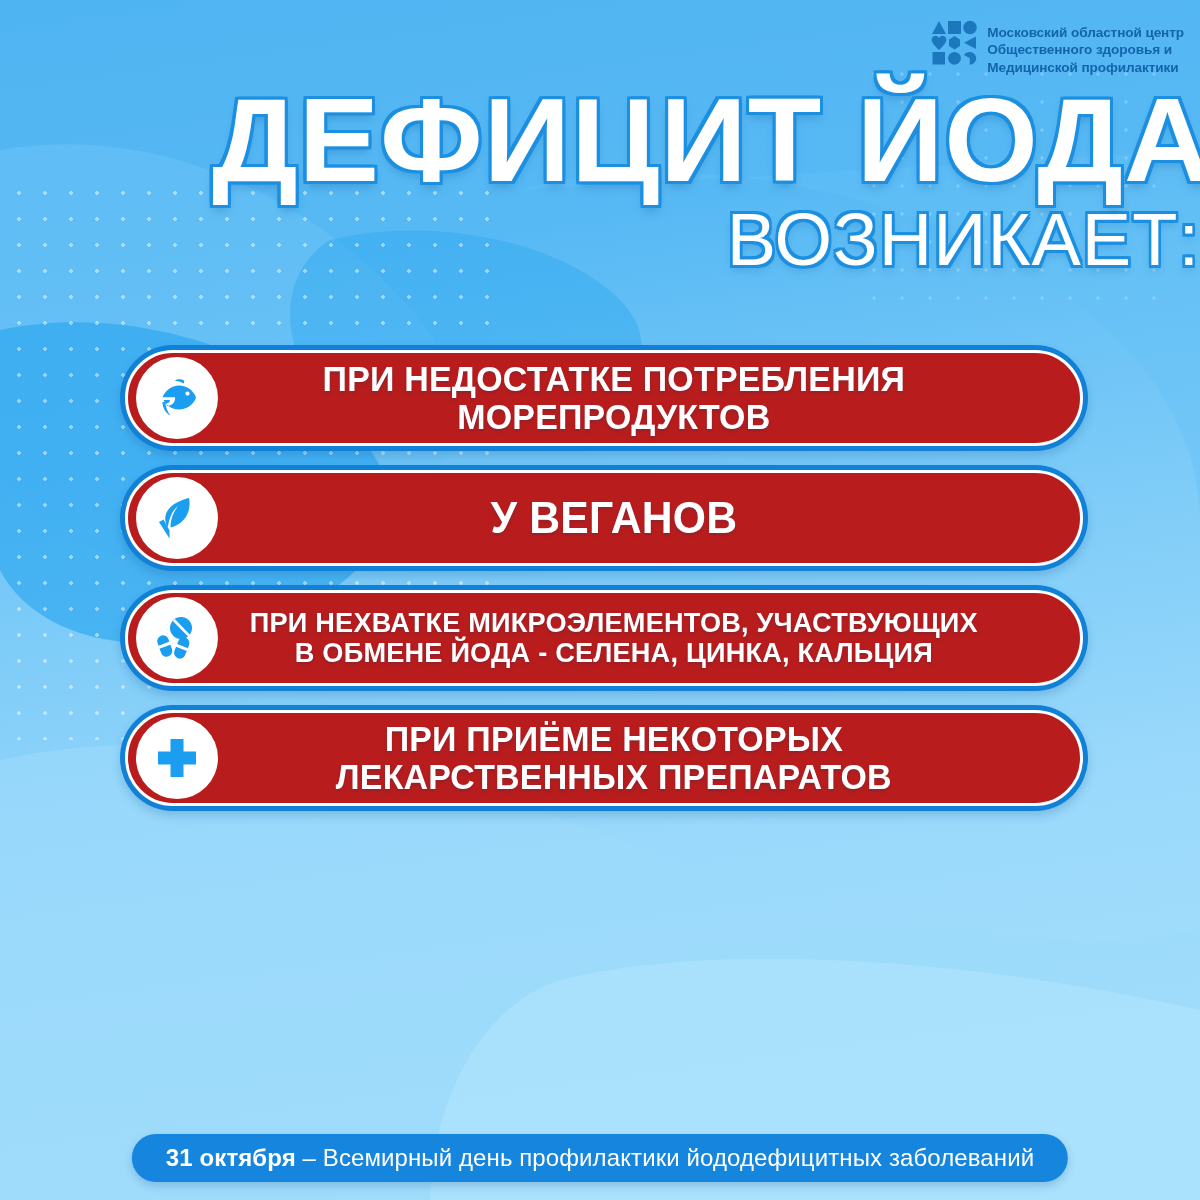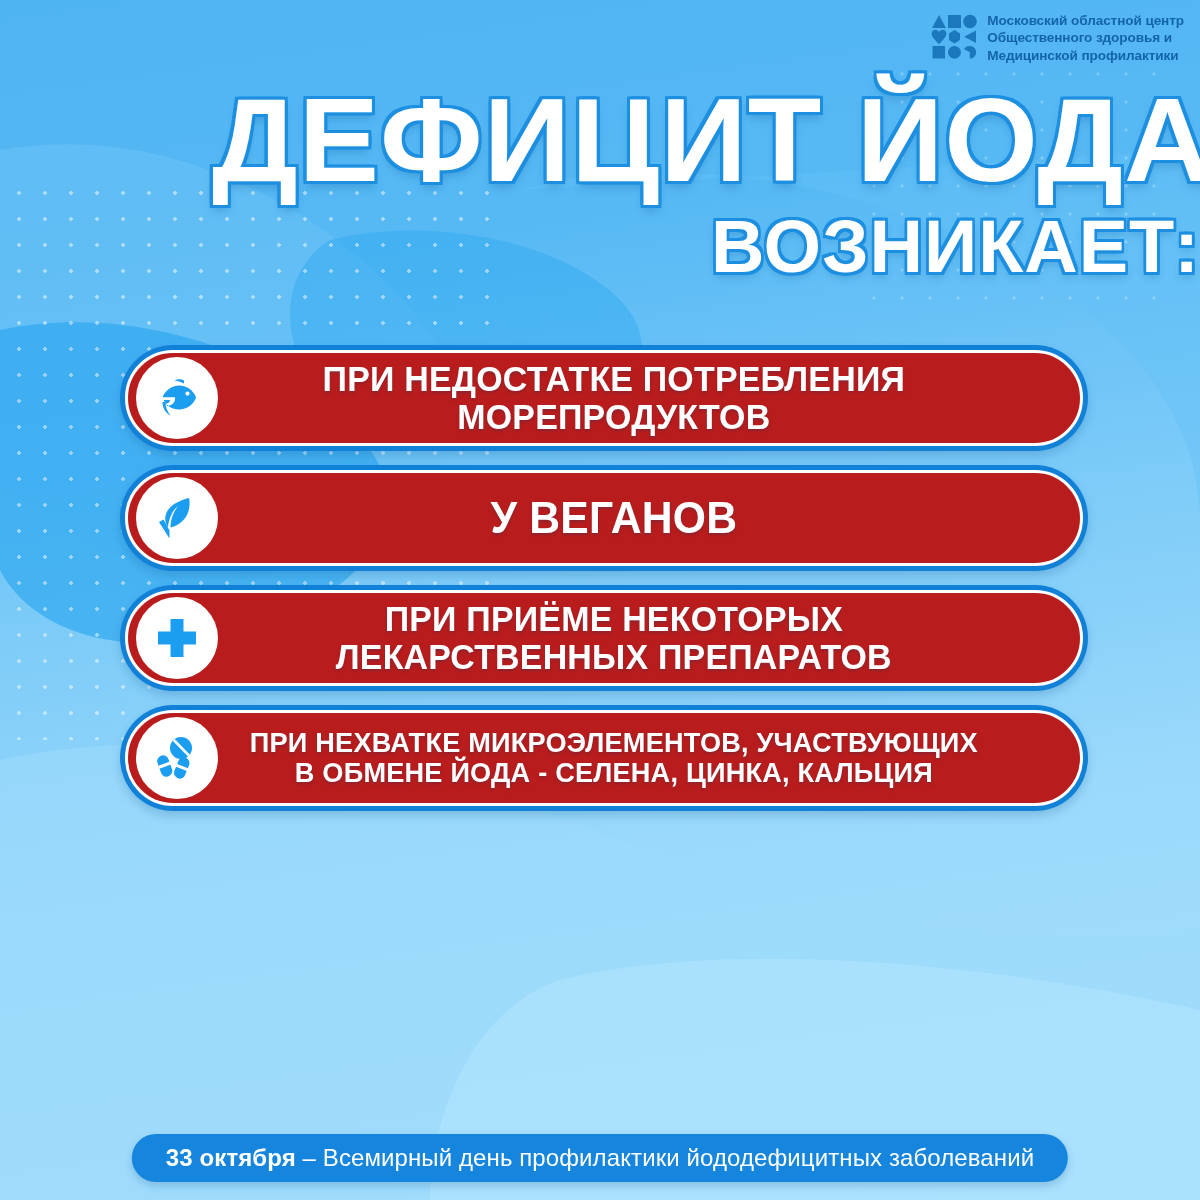--- a/index.html
+++ b/index.html
@@ -51,20 +51,21 @@
     z-index: 8;
   }
   .logo-mark { width: 46px; height: 48px; flex: none; }
   .logo-text {
     font-size: 13.6px;
     font-weight: bold;
     line-height: 1.28;
     color: #1464ab;
     letter-spacing: -0.1px;
     white-space: pre-line;
+    margin-top: 12px;
   }
 
   
   .headline-wrap {
     position: absolute;
     top: 86px;
     left: 0; right: 0;
     text-align: right;
     z-index: 6;
   }
@@ -74,24 +75,24 @@
     font-weight: bold;
     color: #ffffff;
     letter-spacing: 1px;
     transform: scaleX(1.02);
     text-shadow:
       -3px 0 0 #1d8fe0, 3px 0 0 #1d8fe0, 0 -3px 0 #1d8fe0, 0 3px 0 #1d8fe0,
       -3px -3px 0 #1d8fe0, 3px -3px 0 #1d8fe0, -3px 3px 0 #1d8fe0, 3px 3px 0 #1d8fe0,
       0 6px 9px rgba(13,85,148,0.28);
   }
   .subhead {
-    margin-top: 14px;
+    margin-top: 7px;
     font-size: 74px;
     line-height: 1;
-    font-weight: bold;
+    font-weight: normal;
     color: #ffffff;
     letter-spacing: 1px;
     text-shadow:
       -2.6px 0 0 #1d8fe0, 2.6px 0 0 #1d8fe0, 0 -2.6px 0 #1d8fe0, 0 2.6px 0 #1d8fe0,
       -2.6px -2.6px 0 #1d8fe0, 2.6px -2.6px 0 #1d8fe0, -2.6px 2.6px 0 #1d8fe0, 2.6px 2.6px 0 #1d8fe0,
       0 5px 8px rgba(13,85,148,0.26);
   }
 
   
   .list {
@@ -246,49 +247,49 @@
           </svg>
         </span>
         <span class="pill-label lg">У ВЕГАНОВ</span>
       </div>
     </div>
 
     <div class="pill">
       <div class="pill-inner">
         <span class="icon-badge">
           <svg width="58" height="58" viewBox="0 0 58 58" aria-hidden="true">
-            <path d="M22.5,10 L35.5,10 L35.5,22.5 L48,22.5 L48,35.5 L35.5,35.5 L35.5,48 L22.5,48 L22.5,35.5 L10,35.5 L10,22.5 L22.5,22.5 Z" fill="#1b9df0"></path>
-          </svg>
-        </span>
-        <span class="pill-label md">ПРИ ПРИЁМЕ НЕКОТОРЫХ
-ЛЕКАРСТВЕННЫХ ПРЕПАРАТОВ</span>
-      </div>
-    </div>
-
-    <div class="pill">
-      <div class="pill-inner">
-        <span class="icon-badge">
-          <svg width="58" height="58" viewBox="0 0 58 58" aria-hidden="true">
             <g fill="#1b9df0">
               <circle cx="33" cy="19" r="11"></circle>
               <path d="M25.8,11 L41,26.6" stroke="#ffffff" stroke-width="2.6" fill="none"></path>
               <rect x="11" y="26" width="11.5" height="22" rx="5.75" transform="rotate(-20 16.75 37)"></rect>
               <rect x="10.5" y="34.5" width="13" height="3" transform="rotate(-20 17 36)" fill="#ffffff"></rect>
               <rect x="28" y="28" width="11.5" height="22" rx="5.75" transform="rotate(22 33.75 39)"></rect>
               <rect x="27.5" y="37" width="13" height="3" transform="rotate(22 34 38.5)" fill="#ffffff"></rect>
             </g>
           </svg>
         </span>
         <span class="pill-label sm">ПРИ НЕХВАТКЕ МИКРОЭЛЕМЕНТОВ, УЧАСТВУЮЩИХ
 В ОБМЕНЕ ЙОДА - СЕЛЕНА, ЦИНКА, КАЛЬЦИЯ</span>
       </div>
     </div>
 
+    <div class="pill">
+      <div class="pill-inner">
+        <span class="icon-badge">
+          <svg width="58" height="58" viewBox="0 0 58 58" aria-hidden="true">
+            <path d="M22.5,10 L35.5,10 L35.5,22.5 L48,22.5 L48,35.5 L35.5,35.5 L35.5,48 L22.5,48 L22.5,35.5 L10,35.5 L10,22.5 L22.5,22.5 Z" fill="#1b9df0"></path>
+          </svg>
+        </span>
+        <span class="pill-label md">ПРИ ПРИЁМЕ НЕКОТОРЫХ
+ЛЕКАРСТВЕННЫХ ПРЕПАРАТОВ</span>
+      </div>
+    </div>
+
 
   </div>
 
   <div class="footer">
     <div class="footer-text">
-      <b>33 октября</b><span> – </span><span>Всемирный день профилактики йододефицитных заболеваний</span>
+      <b>31 октября</b><span> – </span><span>Всемирный день профилактики йододефицитных заболеваний</span>
     </div>
   </div>
 
 </div>
 
 </body></html>

